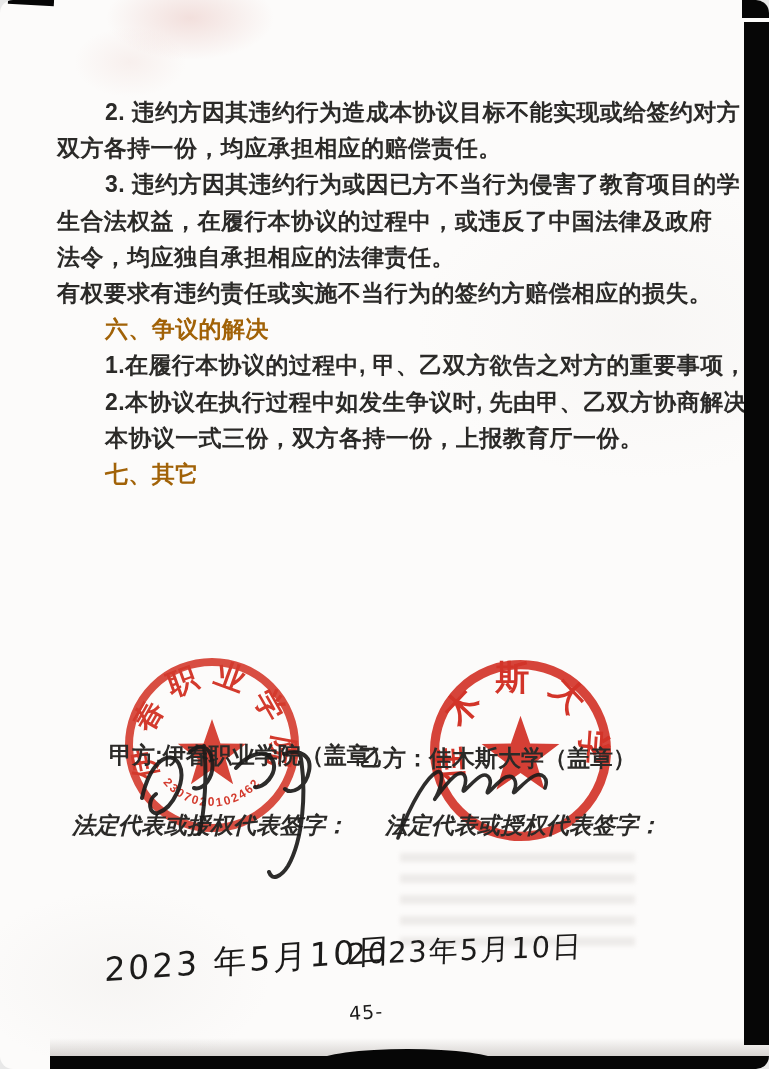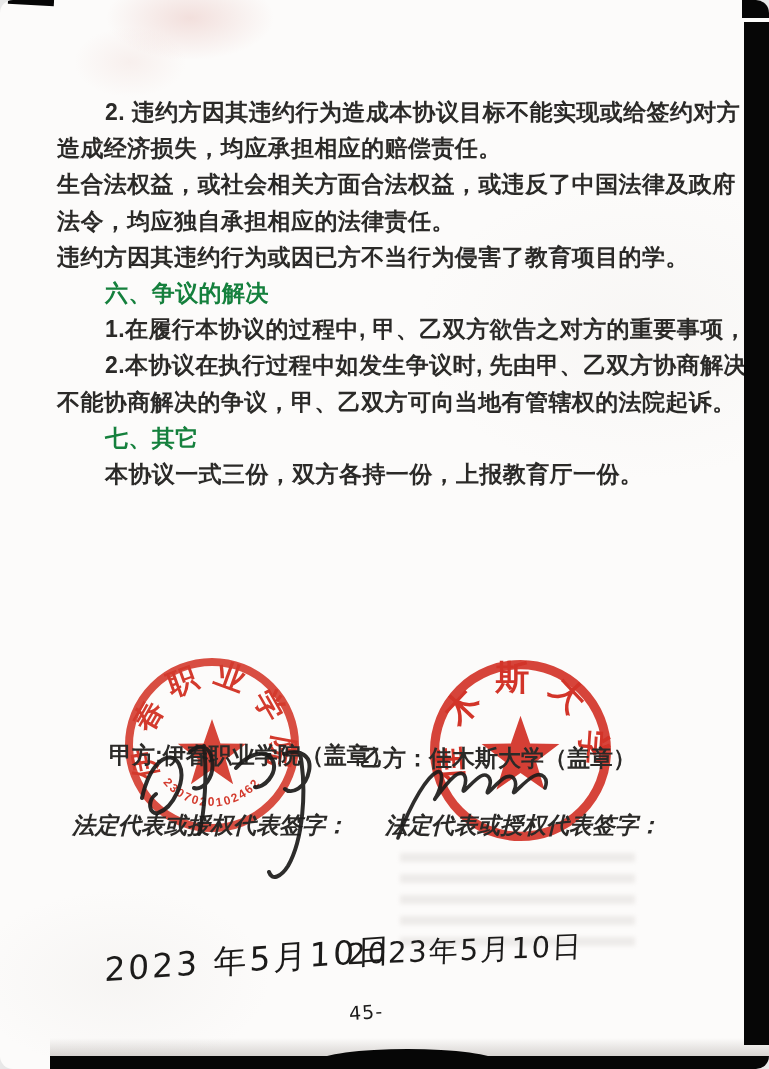--- a/index.html
+++ b/index.html
@@ -20,21 +20,21 @@
       radial-gradient(200px 120px at 120px 980px, rgba(205,200,195,.12), transparent 75%);
   }
   
   .doc-body{
     position:absolute;left:57px;top:94px;width:695px;
     font-size:23px;line-height:36.2px;font-weight:600;
     letter-spacing:.4px;white-space:nowrap;
   }
   .doc-line{height:36.2px;overflow:visible;}
   .doc-line.indent{padding-left:48px;}
-  .doc-line.heading{font-weight:800;color:#15803d;}
+  .doc-line.heading{font-weight:800;color:#a16207;}
   
   .abs{position:absolute;white-space:nowrap;}
   .party-label{font-size:23px;font-weight:600;z-index:5;}
   .sign-label{font-size:23px;font-weight:600;z-index:5;font-style:italic;}
   
   .seal{position:absolute;z-index:3;opacity:.92;}
   .seal text{font-family:"Liberation Sans","DejaVu Sans",sans-serif;font-weight:700;}
   
   .hand{
     font-family:"DejaVu Sans","Liberation Sans",sans-serif;
@@ -68,30 +68,30 @@
 <body>
 
 <div class="page">
 
   <div class="tint"></div>
 
   <div class="ghost"></div>
 
   <div class="doc-body">
       <div class="doc-line indent">2. 违约方因其违约行为造成本协议目标不能实现或给签约对方</div>
-      <div class="doc-line">造成经济损失，均应承担相应的赔偿责任。</div>
-      <div class="doc-line">生合法权益，或社会相关方面合法权益，或违反了中国法律及政府</div>
+      <div class="doc-line">双方各持一份，均应承担相应的赔偿责任。</div>
+      <div class="doc-line indent">3. 违约方因其违约行为或因已方不当行为侵害了教育项目的学</div>
+      <div class="doc-line">生合法权益，在履行本协议的过程中，或违反了中国法律及政府</div>
       <div class="doc-line">法令，均应独自承担相应的法律责任。</div>
-      <div class="doc-line">违约方因其违约行为或因已方不当行为侵害了教育项目的学。</div>
+      <div class="doc-line">有权要求有违约责任或实施不当行为的签约方赔偿相应的损失。</div>
       <div class="doc-line indent heading">六、争议的解决</div>
       <div class="doc-line indent">1.在履行本协议的过程中, 甲、乙双方欲告之对方的重要事项，</div>
       <div class="doc-line indent">2.本协议在执行过程中如发生争议时, 先由甲、乙双方协商解决。</div>
-      <div class="doc-line">不能协商解决的争议，甲、乙双方可向当地有管辖权的法院起诉。</div>
+      <div class="doc-line indent">本协议一式三份，双方各持一份，上报教育厅一份。</div>
       <div class="doc-line indent heading">七、其它</div>
-      <div class="doc-line indent">本协议一式三份，双方各持一份，上报教育厅一份。</div>
     </div>
 
   <div class="abs party-label" style="left:72px;top:740px;margin-left:37px;">甲方:伊春职业学院（盖章）</div>
   <div class="abs party-label" style="left:360px;top:743px;">乙方：佳木斯大学（盖章）</div>
 
   <div class="abs sign-label" style="left:72px;top:810px;">法定代表或授权代表签字：</div>
   <div class="abs sign-label" style="left:385px;top:810px;">法定代表或授权代表签字：</div>
 
   <svg class="seal" style="left:102px;top:635px;" width="220" height="220" viewBox="-110 -110 220 220">
     <defs>

